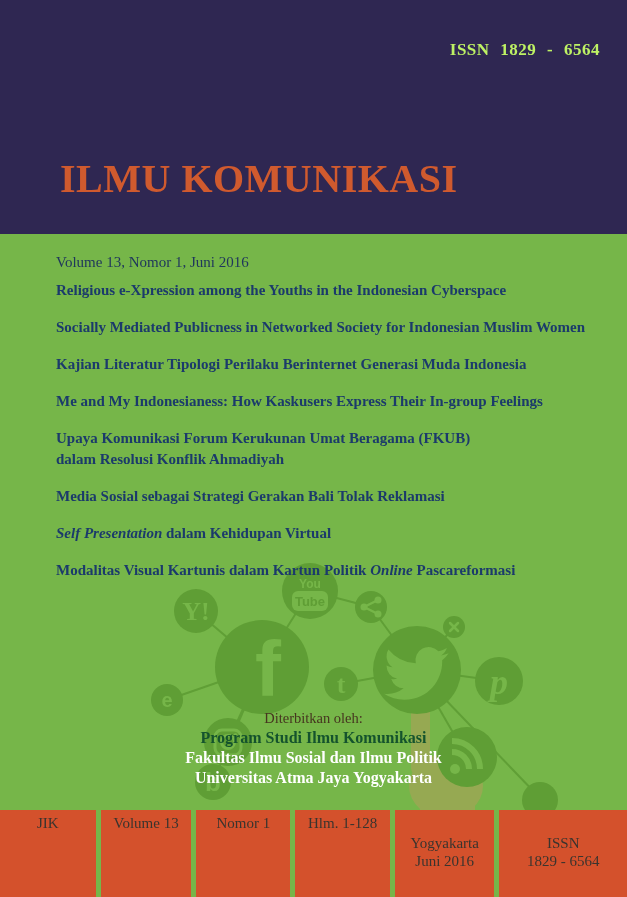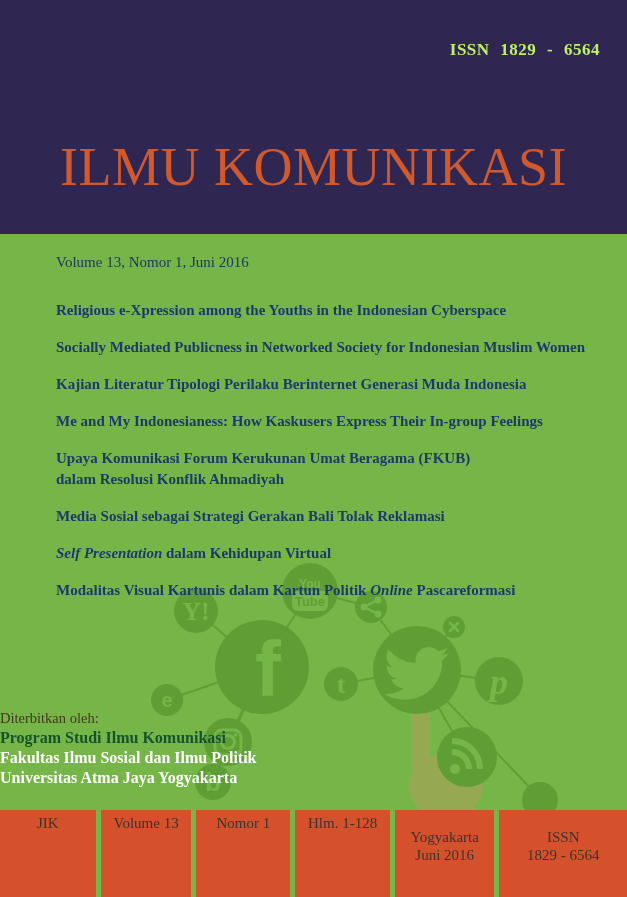--- a/index.html
+++ b/index.html
@@ -5,39 +5,39 @@
   html,body{margin:0;padding:0;}
   .cover{
     position:relative;width:627px;height:897px;overflow:hidden;
     background:#76b649;font-family:"Liberation Serif",serif;
   }
   
   .masthead{position:absolute;top:0;left:0;width:627px;height:234px;background:#2f2752;z-index:2;}
   .issn-top{position:absolute;top:40px;right:27px;color:#bef264;font-weight:bold;
     font-size:17px;letter-spacing:.5px;word-spacing:6px;}
   .journal-word{position:absolute;top:96px;left:60px;color:#ffffff;font-weight:bold;font-size:41px;line-height:44px;}
-  .journal-name{position:absolute;top:140px;left:60px;color:#d05a2e;font-weight:normal;font-size:54px;line-height:54px;letter-spacing:.5px;white-space:nowrap;}
+  .journal-name{position:absolute;top:152px;left:60px;color:#d05a2e;font-weight:bold;font-size:40px;line-height:54px;letter-spacing:.5px;white-space:nowrap;}
   
   .edition-line{position:absolute;top:240px;left:56px;color:#20375c;font-size:15px;z-index:3;margin-top:14px;}
-  .articles{position:absolute;top:300px;left:56px;right:30px;z-index:3;}
+  .articles{position:absolute;top:280px;left:56px;right:30px;z-index:3;}
   .article{color:#1b3a6b;font-weight:bold;font-size:15px;line-height:21px;margin-bottom:16px;}
   .article i{font-style:italic;}
   
   .net-svg{position:absolute;top:0;left:0;z-index:1;}
   
-  .publisher{position:absolute;top:709px;left:0;right:0;z-index:3;}
+  .publisher{position:absolute;top:709px;left:0;right:0;text-align:center;z-index:3;}
   .pub-intro{font-size:14.5px;color:#46351f;line-height:19px;}
   .pub-line{font-size:16px;font-weight:bold;line-height:20px;}
   .pub-line.accent{color:#14532d;}
   .pub-line.light{color:#ffffff;}
   
   .footer-table{position:absolute;bottom:0;left:0;width:627px;height:87px;display:flex;gap:5px;z-index:4;}
   .footer-cell{background:#d4512c;box-sizing:border-box;text-align:center;
     color:#3a342e;font-size:15px;line-height:18px;padding-top:4px;}
-  .footer-cell.two-line{padding-top:18px;text-align:center;}
+  .footer-cell.two-line{padding-top:24px;text-align:center;}
 </style>
 </head>
 <body>
 
 <div class="cover">
 
   <svg class="net-svg" width="627" height="897" viewBox="0 0 627 897">
 
     <g fill="#c69760" opacity="0.40">
       <rect x="411" y="702" width="19" height="75" rx="9"></rect>

